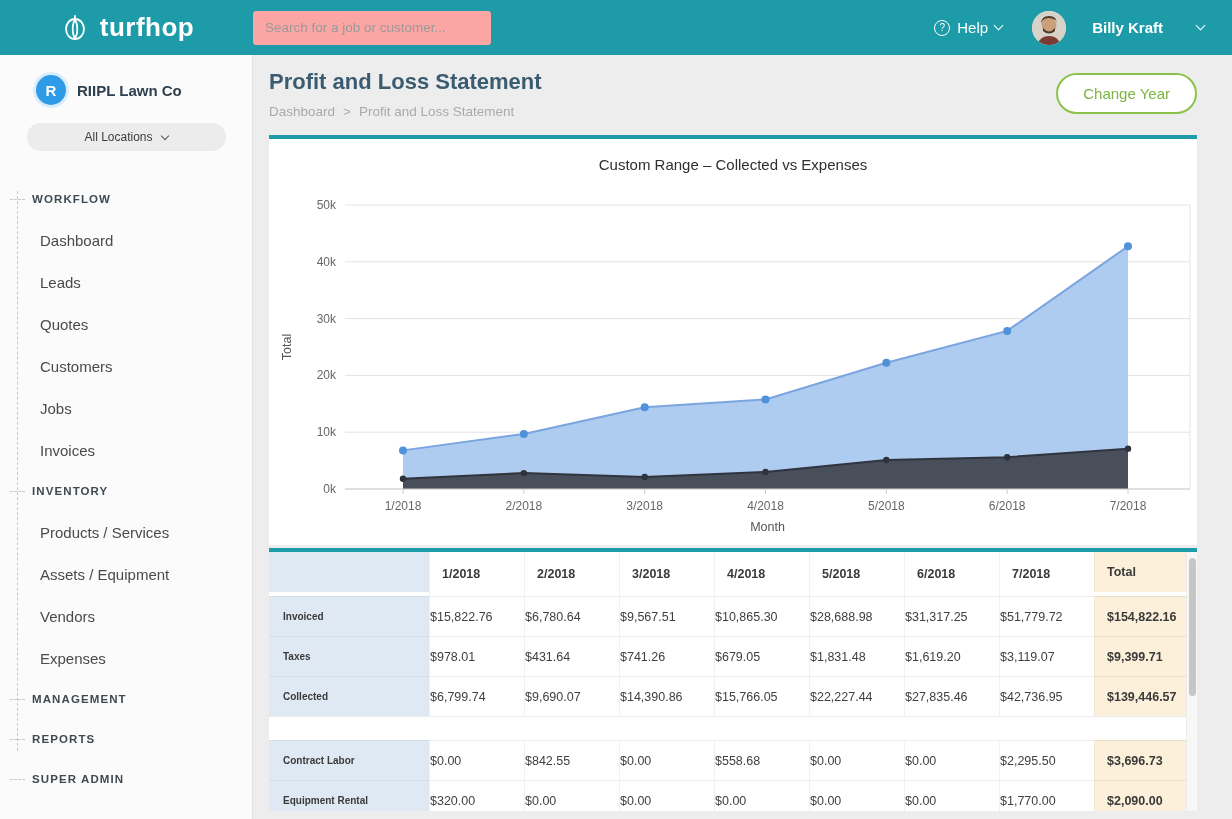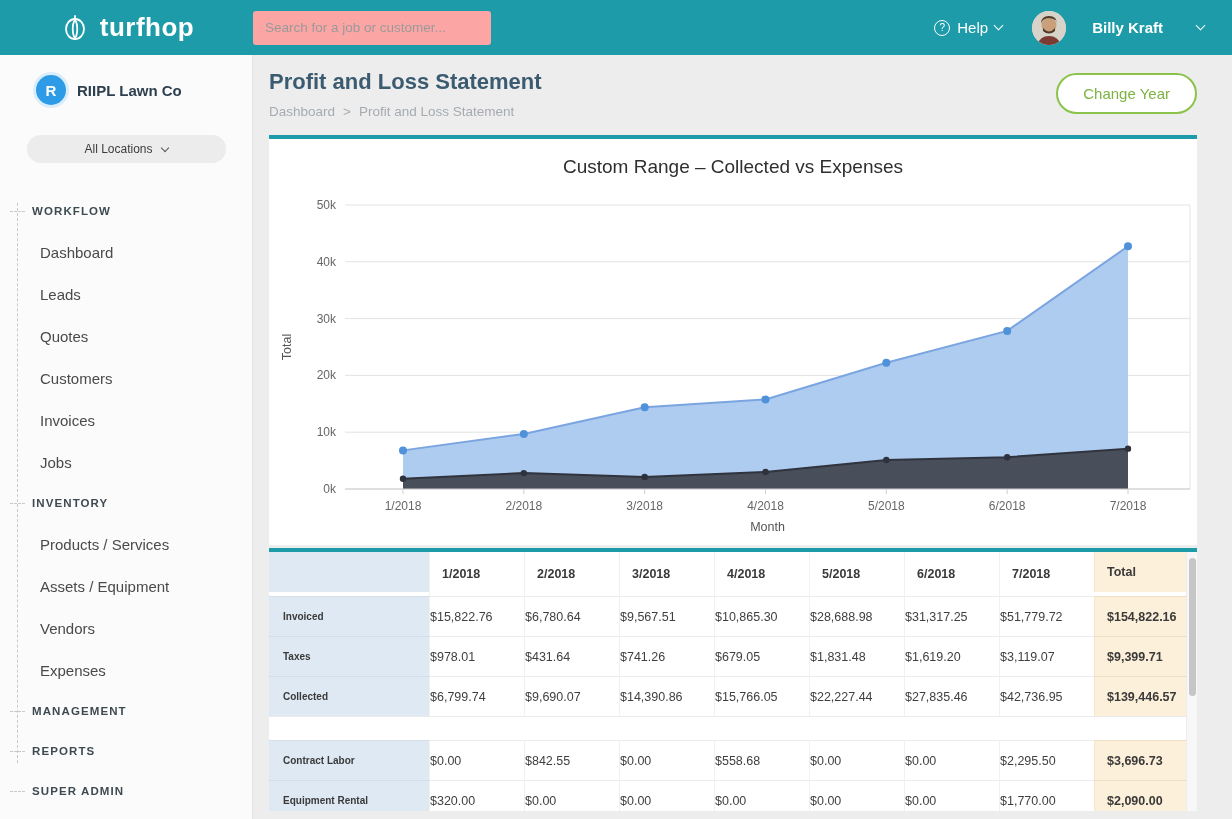--- a/index.html
+++ b/index.html
@@ -25,21 +25,21 @@
 
   
   .shell{display:flex;height:764px}
 
   
   .sidebar{width:253px;background:#fbfbfb;border-right:1px solid #e3e3e3;padding-top:16px;flex:0 0 auto}
   .company{display:flex;align-items:center;gap:11px;padding:4px 0 4px 36px}
   .company-badge{width:30px;height:30px;border-radius:50%;background:#2e9be6;color:#fff;font-weight:700;
     font-size:15px;display:flex;align-items:center;justify-content:center;box-shadow:0 0 0 3px #d9edfb}
   .company-name{font-size:15px;font-weight:700;color:#2e4050}
-  .loc-pill{margin:26px auto 0;width:199px;height:28px;background:#ececec;border-radius:15px;
+  .loc-pill{margin:14px auto 0;width:199px;height:28px;background:#ececec;border-radius:15px;
     display:flex;align-items:center;justify-content:center;gap:9px;font-size:12px;color:#3c3c3c;cursor:pointer}
   .loc-chev{width:6px;height:6px;border-right:1.4px solid #555;border-bottom:1.4px solid #555;
     transform:rotate(45deg);margin-top:-3px}
   .nav{position:relative;margin-top:28px}
   .nav-guide{position:absolute;left:17px;top:12px;bottom:48px;border-left:1px dashed #c9c9c9}
   .nav-section{display:flex;align-items:center;height:40px;font-size:11.5px;font-weight:700;
     letter-spacing:1.1px;color:#3e4a52;cursor:pointer}
   .nav-section .stub{width:15px;border-top:1px dashed #c9c9c9;margin:0 7px 0 10px}
   .nav-item{height:42px;display:flex;align-items:center;padding-left:40px;font-size:15px;color:#4a4a4a;cursor:pointer}
 
@@ -49,21 +49,21 @@
   .page-title{font-size:22px;font-weight:700;color:#3b5b70}
   .breadcrumb{margin-top:9px;font-size:13.5px;color:#a6abb0;display:flex;gap:8px;align-items:center}
   .crumb-link{cursor:pointer}
   .change-year{background:#fff;border:2px solid var(--button-green-border,#8bc34a);
     color:var(--button-green,#7cb342);font-size:15px;border-radius:22px;padding:10px 25px;
     cursor:pointer;font-family:inherit;margin-top:4px}
 
   
   .chart-card{margin-top:16px;background:#fff;border-top:4px solid var(--accent-teal,#1d9ba8);
     height:410px;position:relative}
-  .chart-title{position:absolute;top:17px;width:100%;text-align:center;font-size:19px;color:#2f2f2f}
+  .chart-title{position:absolute;top:17px;width:100%;text-align:center;font-size:15px;color:#2f2f2f}
   #chart-svg{position:absolute;left:0;top:0}
   #chart-svg .tick{font-family:"Liberation Sans",sans-serif;font-size:12px;fill:#666}
   #chart-svg .axis{font-family:"Liberation Sans",sans-serif;font-size:12.5px;fill:#555}
 
   
   .table-card{margin-top:3px;background:#fff;border-top:4px solid var(--accent-teal,#1d9ba8);
     position:relative;height:263px;overflow:hidden}
   .pl-grid{display:grid;grid-template-columns:160px repeat(7,95px) 92px}
   .cell{display:flex;align-items:center;white-space:nowrap;overflow:hidden}
   .header-cell{height:44px;font-size:12.5px;font-weight:700;color:#3a3a3a;padding-left:12px}
@@ -132,22 +132,22 @@
       <div class="nav-guide"></div>
       <div id="nav-sections">
           <div class="nav-section">
             <span class="stub"></span>
             <span>WORKFLOW</span>
           </div>
           <div class="nav-item">Dashboard</div>
           <div class="nav-item">Leads</div>
           <div class="nav-item">Quotes</div>
           <div class="nav-item">Customers</div>
+          <div class="nav-item">Jobs</div>
           <div class="nav-item">Invoices</div>
-          <div class="nav-item">Jobs</div>
           <div class="nav-section">
             <span class="stub"></span>
             <span>INVENTORY</span>
           </div>
           <div class="nav-item">Products / Services</div>
           <div class="nav-item">Assets / Equipment</div>
           <div class="nav-item">Vendors</div>
           <div class="nav-item">Expenses</div>
           <div class="nav-section">
             <span class="stub"></span>

